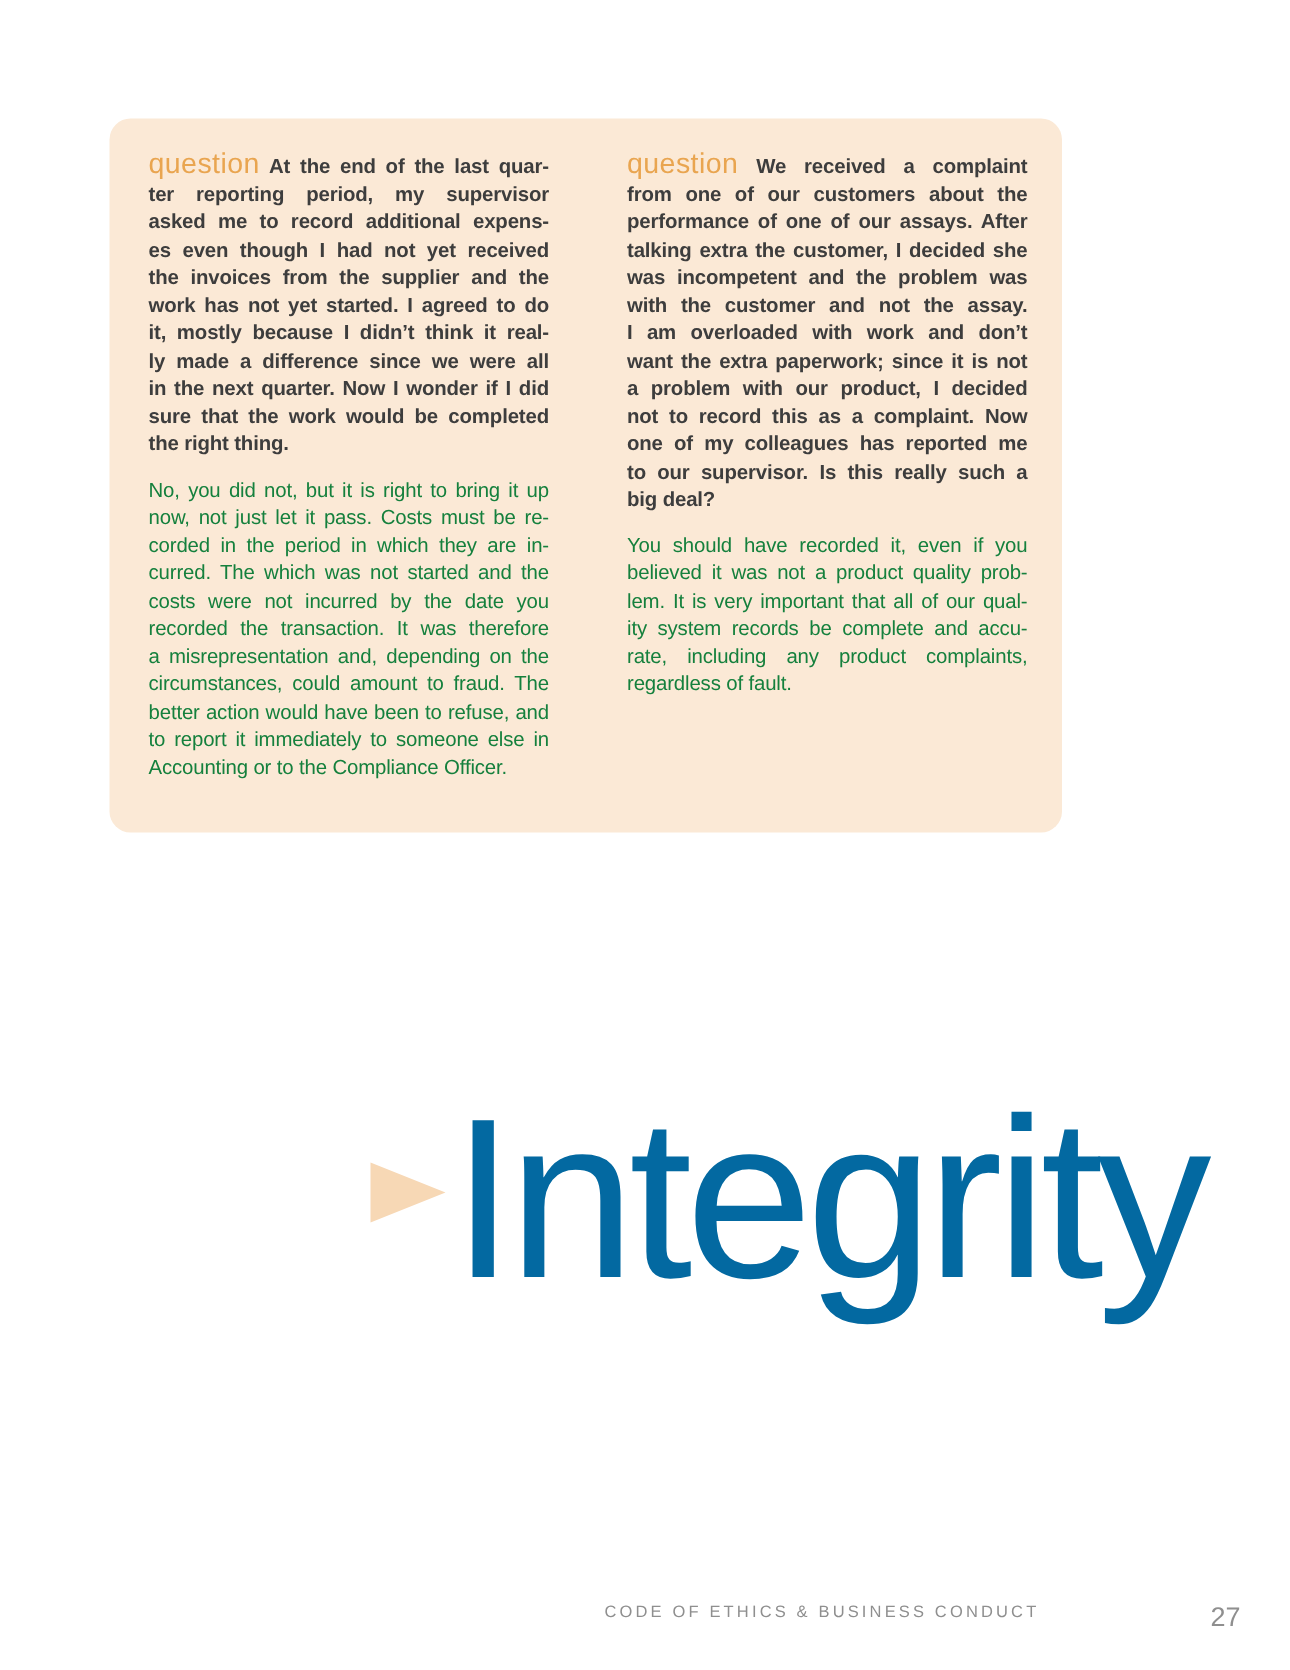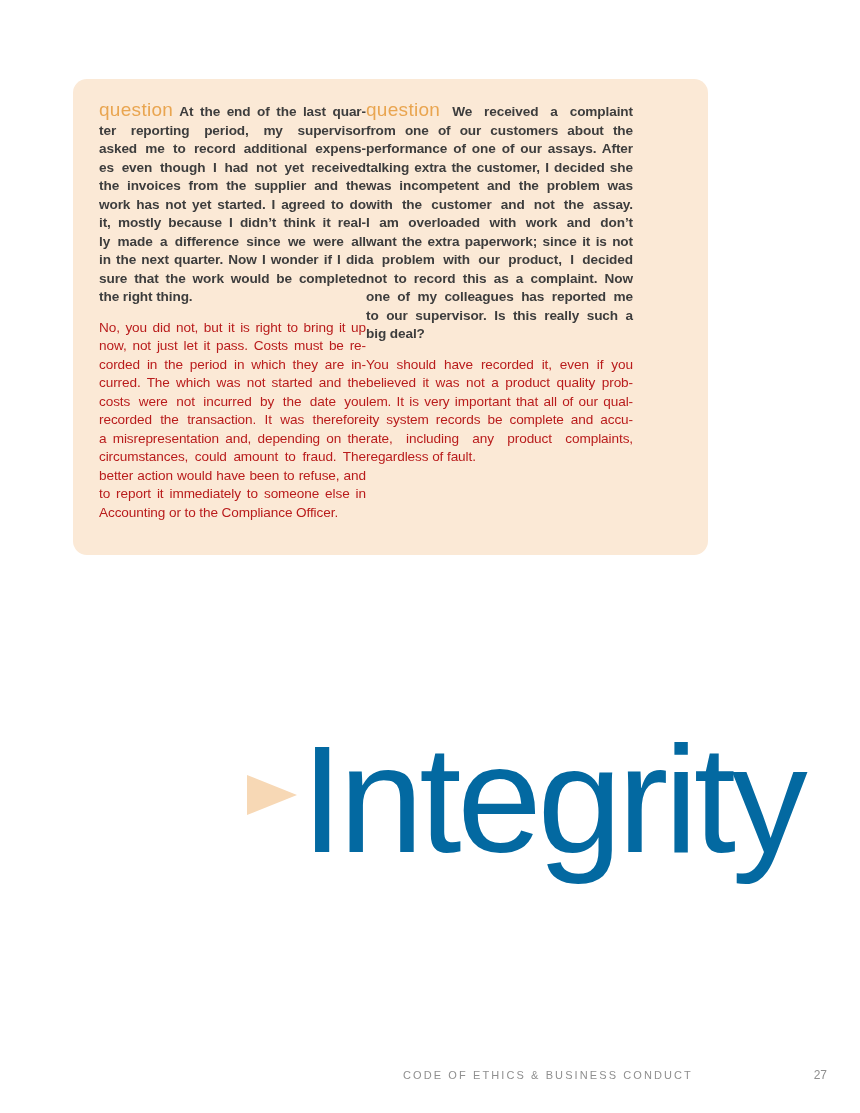--- a/index.html
+++ b/index.html
@@ -8,33 +8,33 @@
 
   
   .qa-card {
     position: absolute;
     left: 73px; top: 79px;
     width: 635px; height: 476px;
     background: #fbe9d6;
     border-radius: 14px;
     padding: 22px 23px 0 26px;
   }
-  .qa-columns { display: flex; }
+  .qa-columns { display: flex; gap: 52px; }
   .qa-col { width: 267px; }
 
   .q-block {
     color: #3d3d3d;
     font-weight: bold;
     font-size: 13.6px;
     line-height: 18.5px;
     letter-spacing: -0.1px;
   }
   .a-block {
     margin-top: 12px;
-    color: #b91c1c;
+    color: #15803d;
     font-weight: normal;
     font-size: 13.6px;
     line-height: 18.5px;
     letter-spacing: -0.1px;
   }
   .jline { text-align: justify; text-align-last: justify; }
   .jline.last { text-align-last: left; }
   .q-first { text-align: justify; text-align-last: justify; }
   .q-label {
     color: #e9a550;
@@ -70,21 +70,21 @@
     left: 403px; top: 1069px;
     font-size: 11px;
     letter-spacing: 2.1px;
     color: #8f8f8f;
     white-space: nowrap;
     text-align: center;
   }
   .footer-page-number {
     position: absolute;
     right: 33px; top: 1068px;
-    font-size: 12px;
+    font-size: 18px;
     color: #8f8f8f;
   }
 </style>
 </head>
 <body>
 
 <div class="qa-card">
   <div class="qa-columns">
 
     <div class="qa-col">

